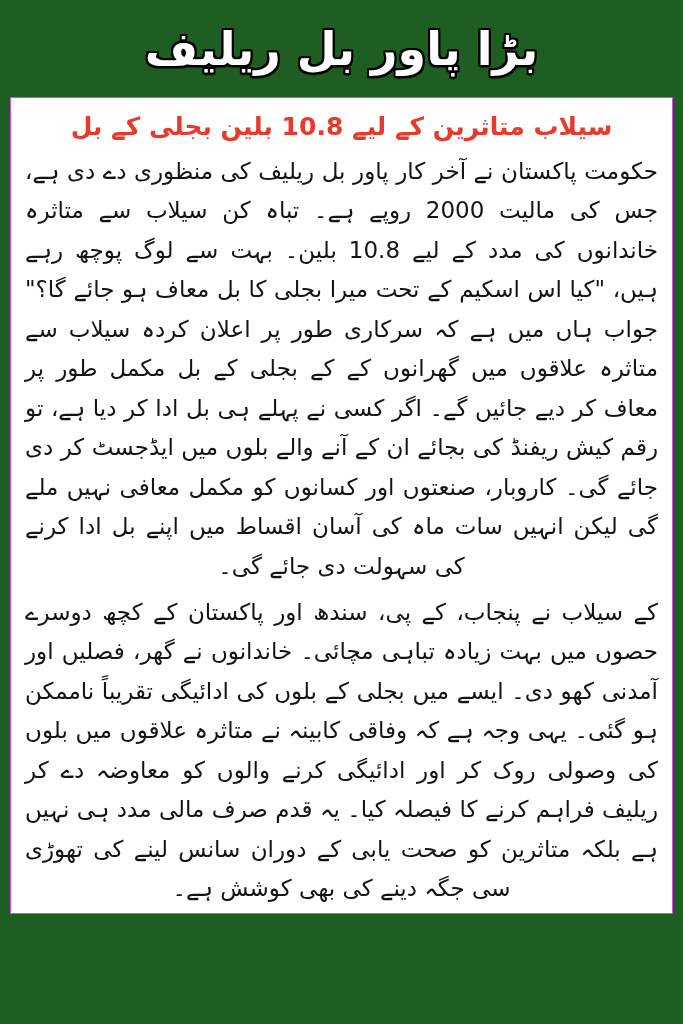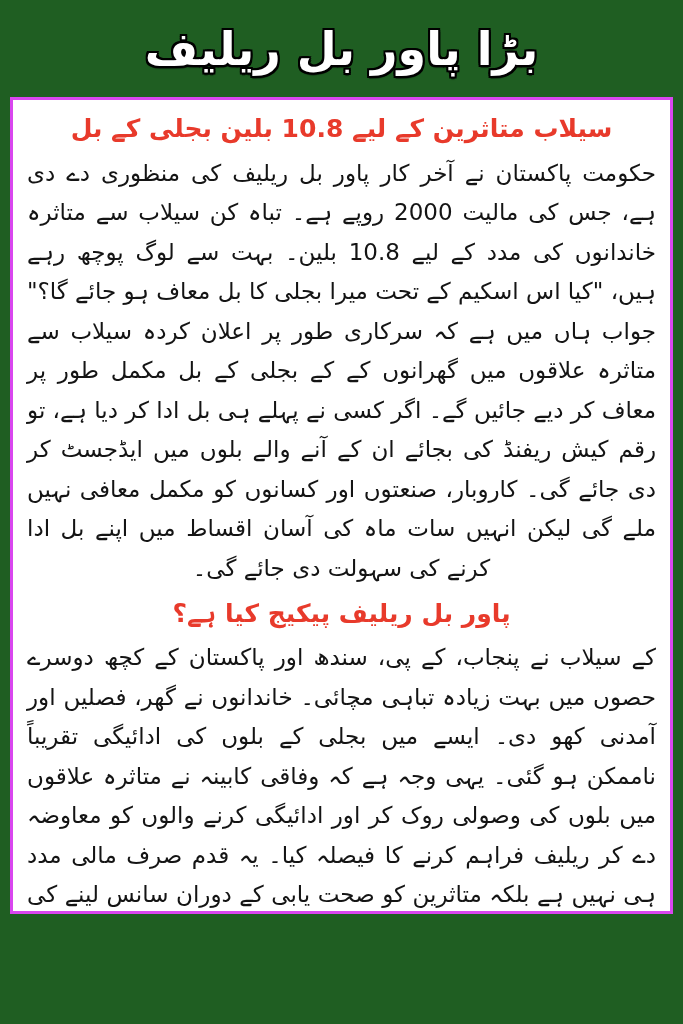--- a/index.html
+++ b/index.html
@@ -35,21 +35,21 @@
       -2px  0   0 #000, 2px  0   0 #000,
        0    3px 1px rgba(0,0,0,0.55);
   }
   .content {
     position: absolute;
     left: 10px;
     right: 10px;
     top: 97px;
     bottom: 10px;
     background: #ffffff;
-    border: 3px solid #d946ef;
+    border: 1px solid #d946ef;
     box-sizing: border-box;
     padding: 6px 14px 8px 14px;
     overflow: hidden;
   }
   .red-heading {
     margin: 4px 0 6px 0;
     color: #e83a2b;
     font-size: 25px;
     font-weight: bold;
     text-align: center;
@@ -74,19 +74,18 @@
   <div class="banner">
     <div class="banner-title">بڑا پاور بل ریلیف</div>
   </div>
 
   <div class="content">
 
     <h1 class="red-heading">سیلاب متاثرین کے لیے 10.8 بلین بجلی کے بل</h1>
 
     <p class="body-text">حکومت پاکستان نے آخر کار پاور بل ریلیف کی منظوری دے دی ہے، جس کی مالیت 2000 روپے ہے۔ تباہ کن سیلاب سے متاثرہ خاندانوں کی مدد کے لیے 10.8 بلین۔ بہت سے لوگ پوچھ رہے ہیں، "کیا اس اسکیم کے تحت میرا بجلی کا بل معاف ہو جائے گا؟" جواب ہاں میں ہے کہ سرکاری طور پر اعلان کردہ سیلاب سے متاثرہ علاقوں میں گھرانوں کے کے بجلی کے بل مکمل طور پر معاف کر دیے جائیں گے۔ اگر کسی نے پہلے ہی بل ادا کر دیا ہے، تو رقم کیش ریفنڈ کی بجائے ان کے آنے والے بلوں میں ایڈجسٹ کر دی جائے گی۔ کاروبار، صنعتوں اور کسانوں کو مکمل معافی نہیں ملے گی لیکن انہیں سات ماہ کی آسان اقساط میں اپنے بل ادا کرنے کی سہولت دی جائے گی۔</p>
 
-    <h2 class="red-heading">پاور بل ریلیف پیکیج کیا ہے؟</h2>
 
     <p class="body-text">کے سیلاب نے پنجاب، کے پی، سندھ اور پاکستان کے کچھ دوسرے حصوں میں بہت زیادہ تباہی مچائی۔ خاندانوں نے گھر، فصلیں اور آمدنی کھو دی۔ ایسے میں بجلی کے بلوں کی ادائیگی تقریباً ناممکن ہو گئی۔ یہی وجہ ہے کہ وفاقی کابینہ نے متاثرہ علاقوں میں بلوں کی وصولی روک کر اور ادائیگی کرنے والوں کو معاوضہ دے کر ریلیف فراہم کرنے کا فیصلہ کیا۔ یہ قدم صرف مالی مدد ہی نہیں ہے بلکہ متاثرین کو صحت یابی کے دوران سانس لینے کی تھوڑی سی جگہ دینے کی بھی کوشش ہے۔</p>
 
   </div>
 
 </div>
 
 </body></html>

